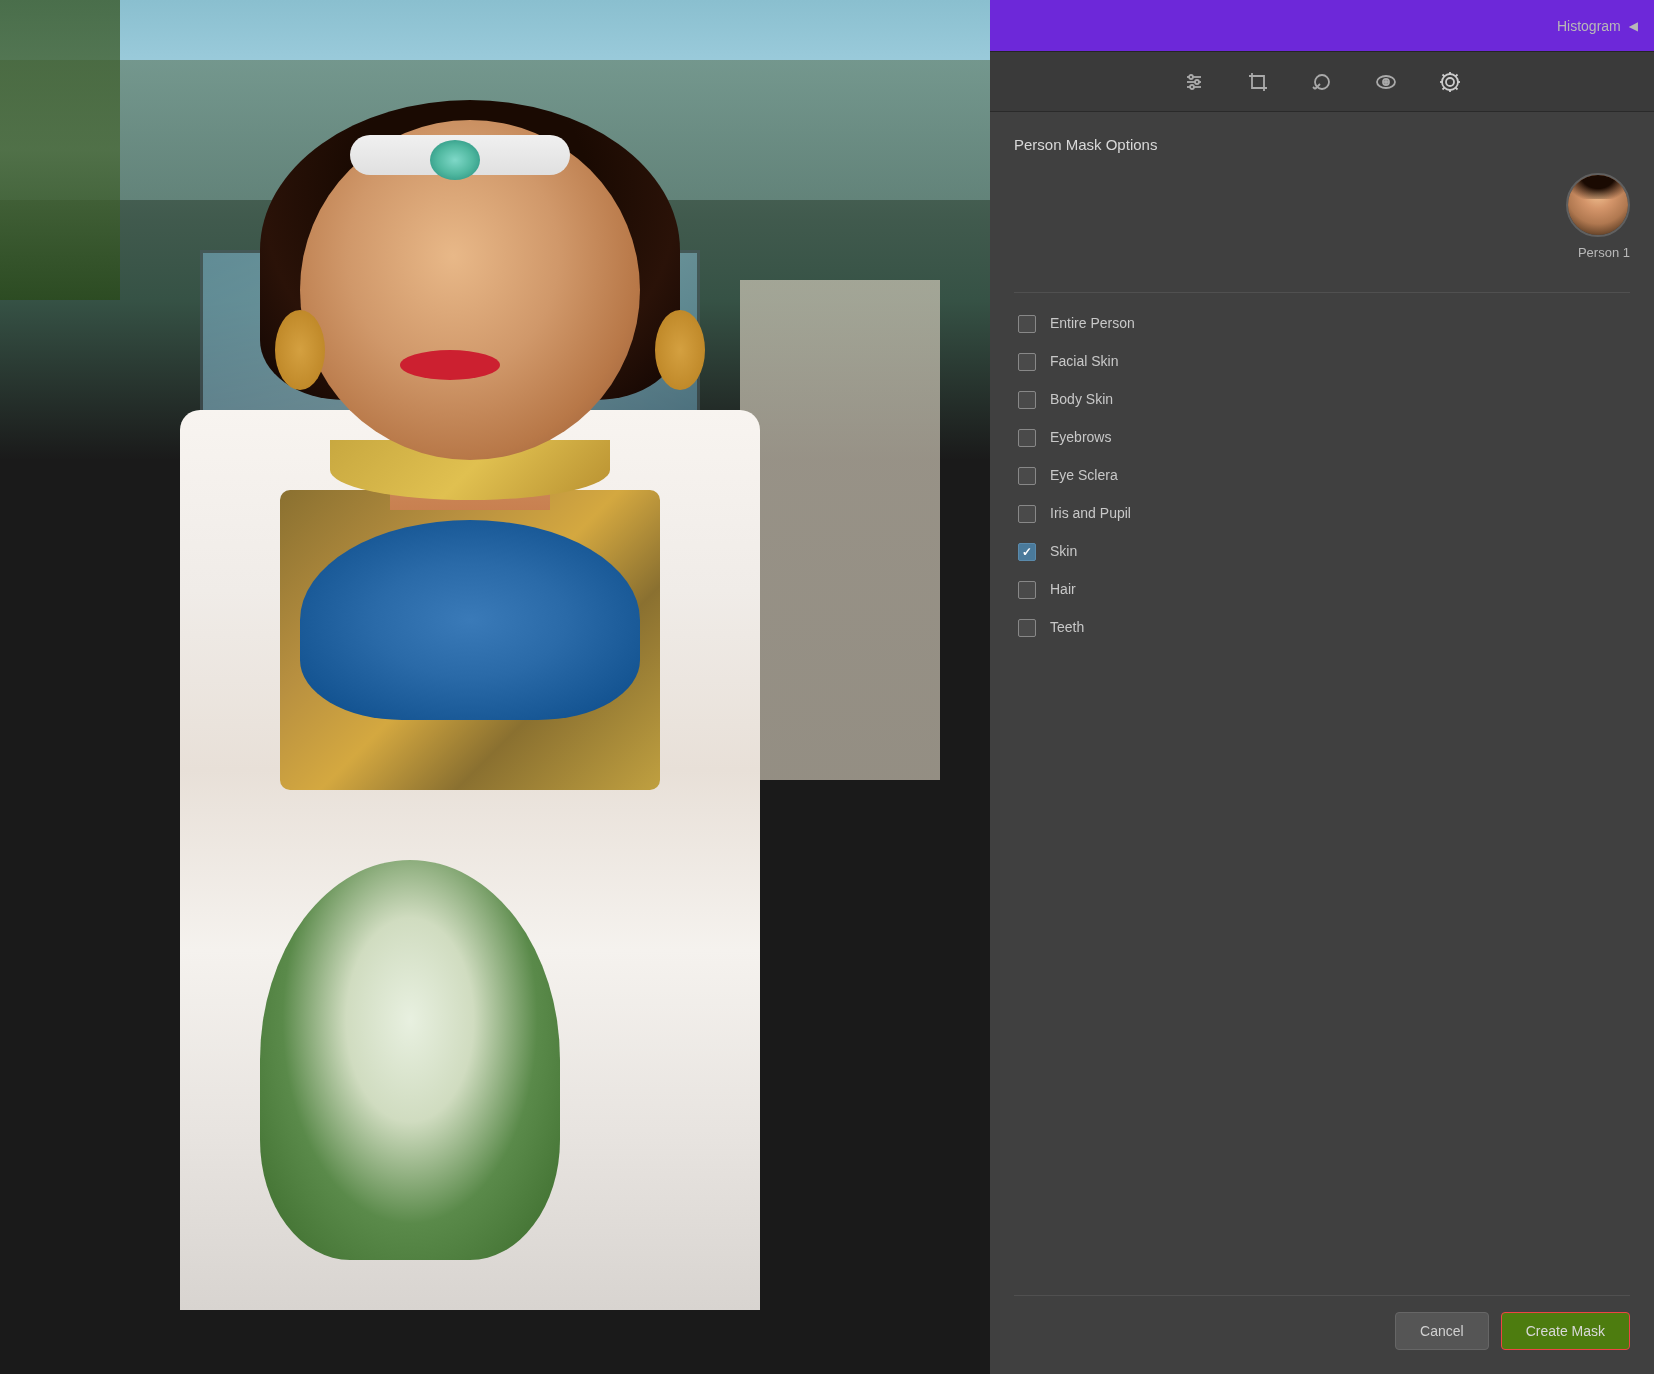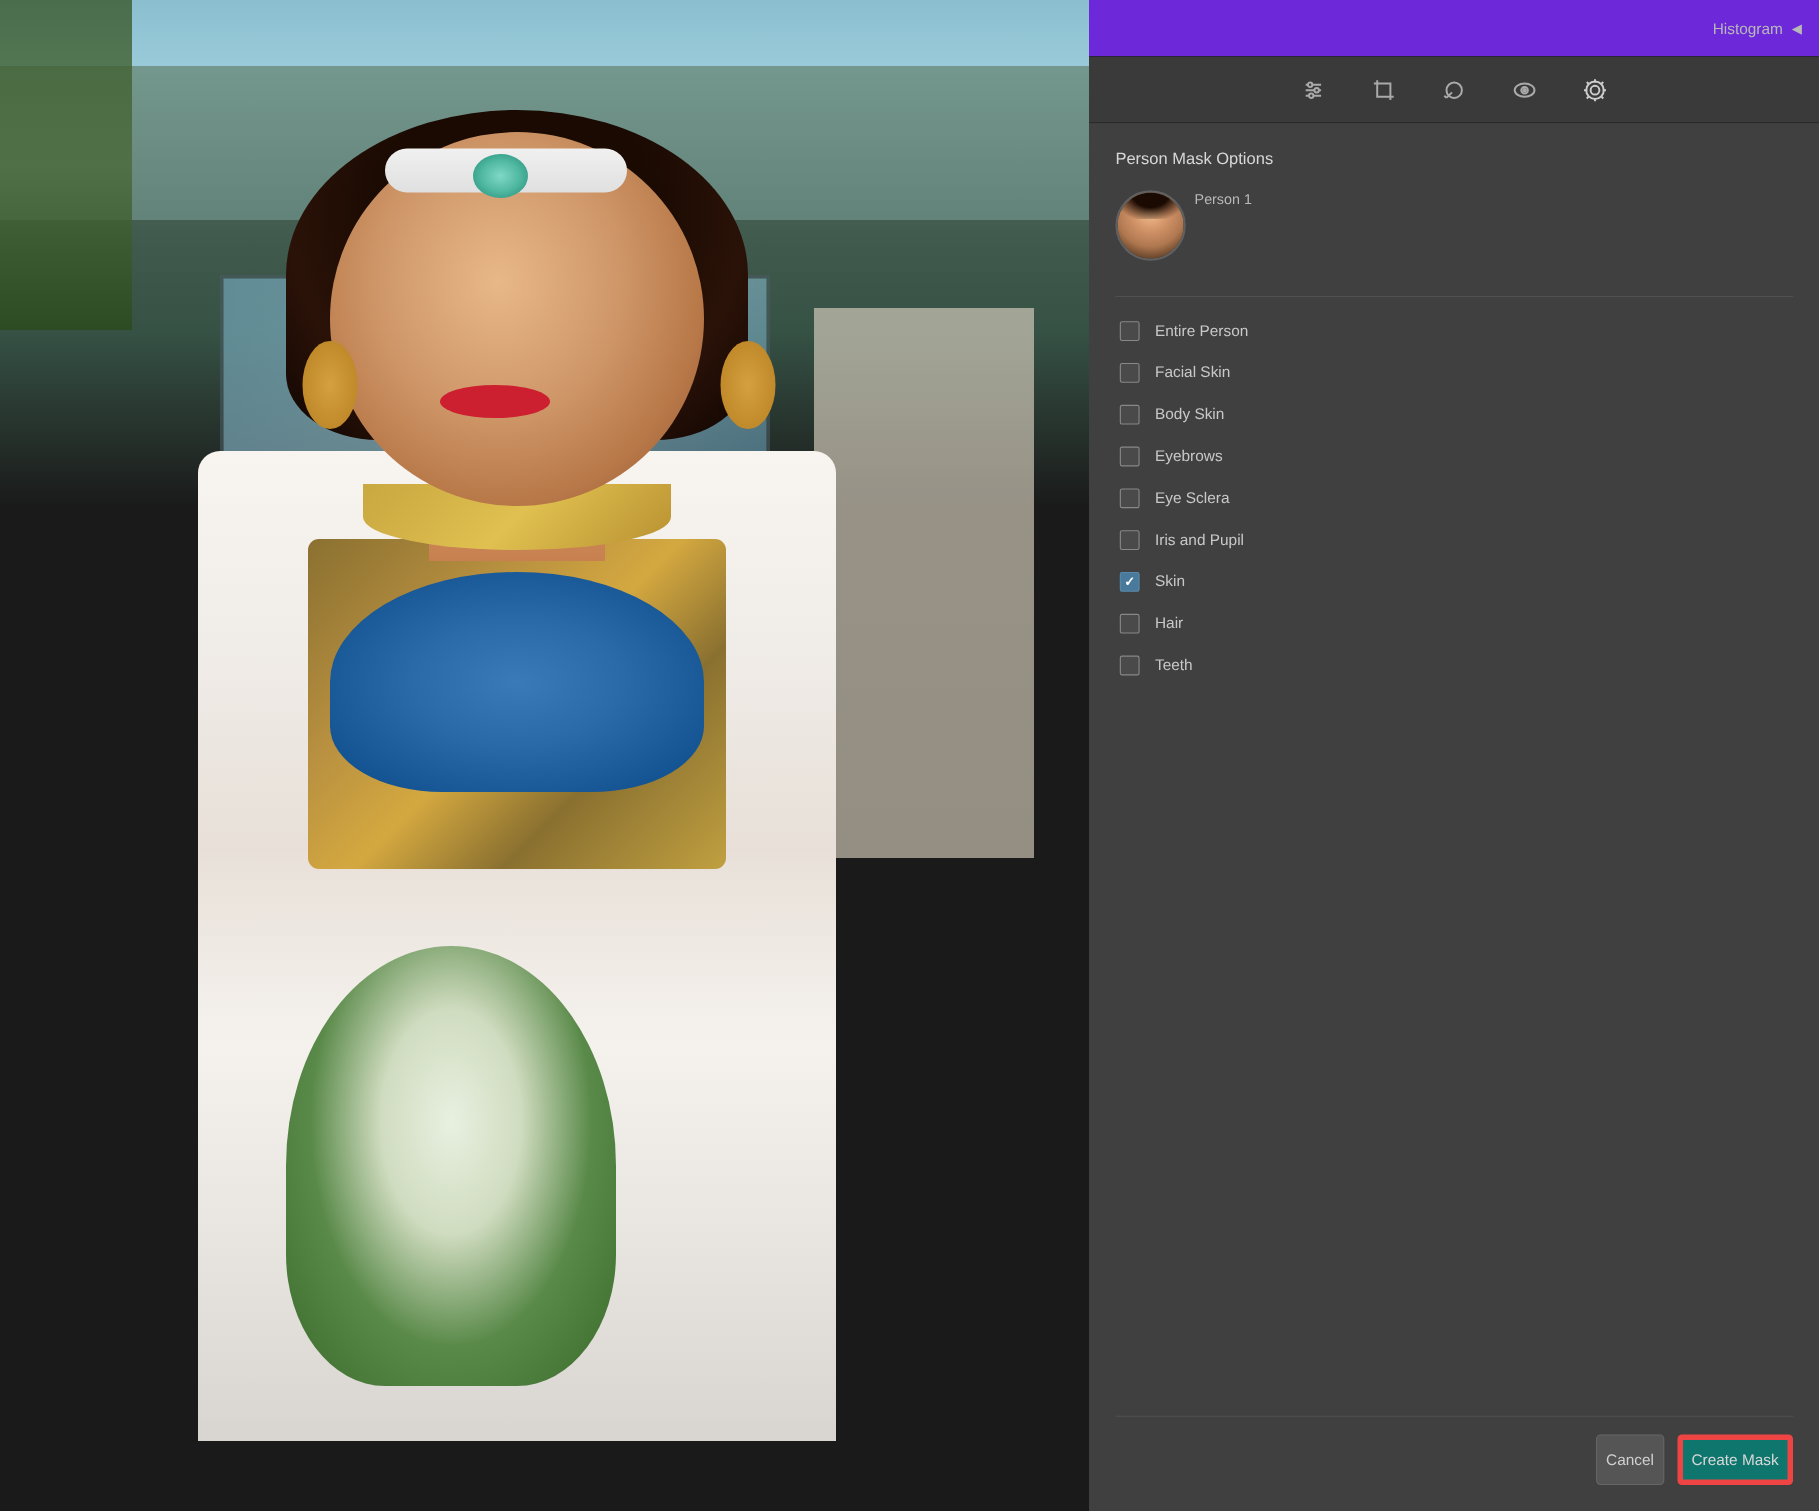--- a/index.html
+++ b/index.html
@@ -86,22 +86,22 @@
     .panel-title {
       color: #d8d8d8;
       font-size: 15px;
       font-weight: 400;
       margin-bottom: 20px;
     }
 
     
     .person-section {
       display: flex;
-      flex-direction: row;
-      align-items: flex-start;
+      flex-direction: column;
+      align-items: flex-end;
       margin-bottom: 20px;
       gap: 8px;
     }
 
     .person-avatar {
       width: 64px;
       height: 64px;
       border-radius: 50%;
       background: 
         radial-gradient(ellipse at 40% 35%, #c8956a 20%, #b07850 50%, #8a5a3a 80%);
@@ -193,39 +193,39 @@
 
     
     .footer-buttons {
       display: flex;
       justify-content: flex-end;
       gap: 12px;
       padding-bottom: 8px;
     }
 
     .btn {
-      padding: 10px 8px;
+      padding: 10px 24px;
       border-radius: 4px;
       font-size: 14px;
       font-weight: 400;
       cursor: pointer;
       border: none;
       outline: none;
     }
 
     .btn-cancel {
       background: #555555;
       color: #d0d0d0;
       border: 1px solid #666666;
     }
 
     .btn-create {
-      background: #0f766e;
+      background: #4d7c0f;
       color: #d8d8d8;
-      border: 5px solid #ef4444;
+      border: 1px solid #ef4444;
     }
 
     
     .svg-icon {
       width: 22px;
       height: 22px;
     }
 
     
     .photo-container {

